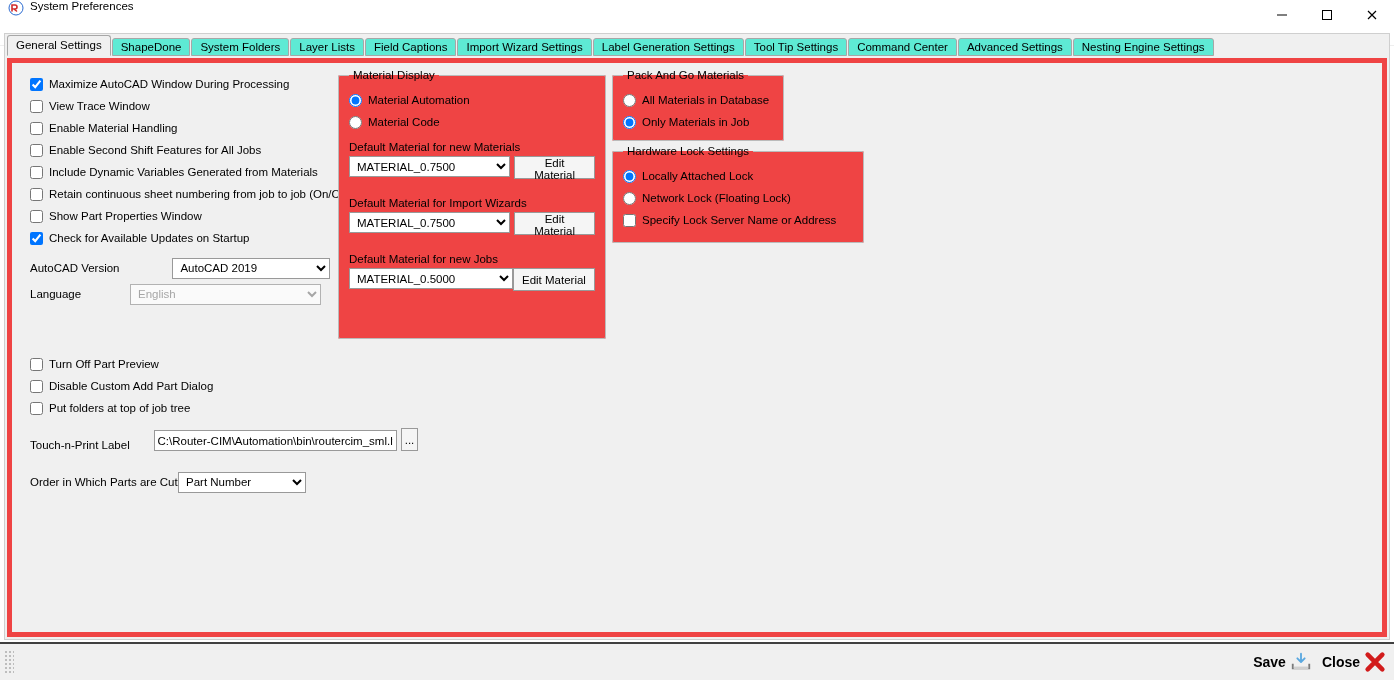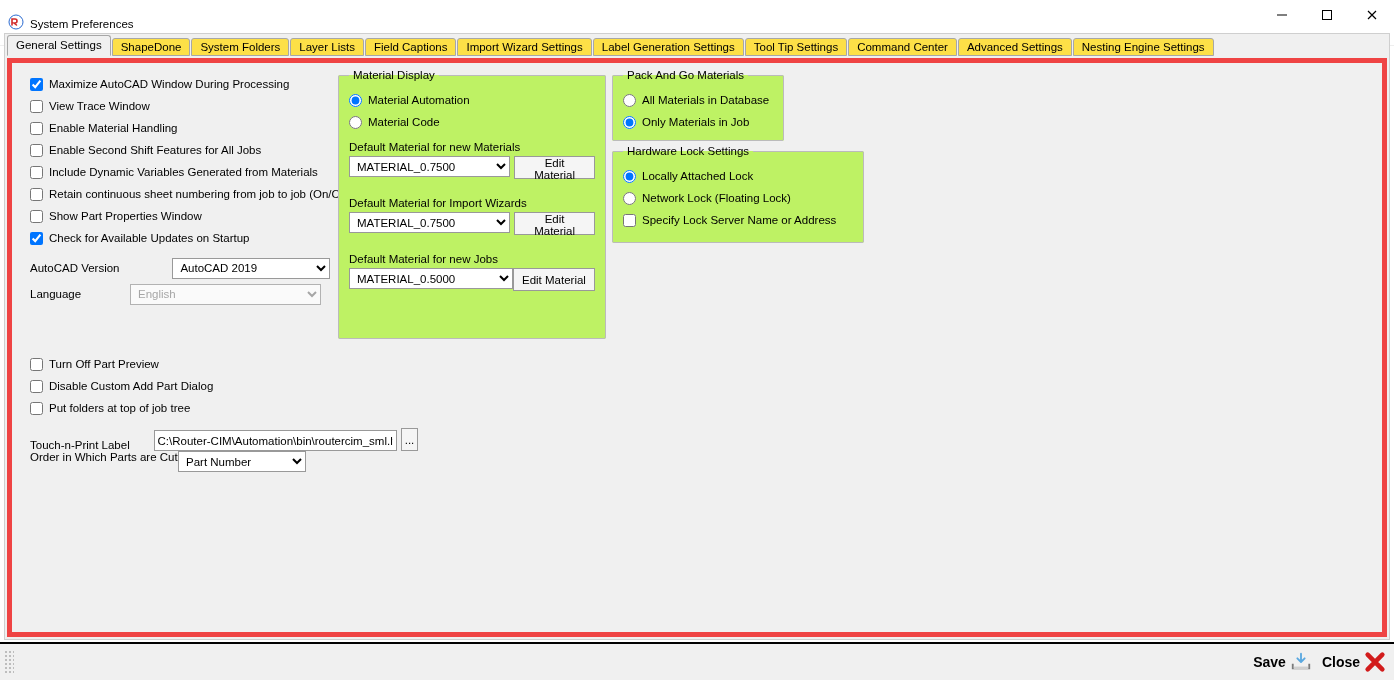--- a/index.html
+++ b/index.html
@@ -11,21 +11,21 @@
     font-size: 11.5px;
     background: #fff;
     color: #000;
     overflow: hidden;
   }
   .title-bar {
     height: 30px;
     background: #ffffff;
     border-bottom: 1px solid #eee;
     display: flex;
-    align-items: flex-end;
+    align-items: flex-start;
     padding: 0 0 15px 8px;
     user-select: none;
   }
   .app-icon {
     width: 16px; height: 16px;
     margin-right: 6px;
   }
   .title-text { flex: 0 0 auto; }
   .title-spacer { flex: 1 1 auto; }
   .win-btn {
@@ -48,21 +48,21 @@
   .tab-strip {
     display: flex;
     align-items: flex-end;
     height: 22px;
     padding-left: 2px;
     background: #f0f0f0;
   }
   .tab {
     border: 1px solid #a7a7a7;
     border-bottom: 1px solid #a7a7a7;
-    background: #fde047;
+    background: #5eead4;
     padding: 2px 8px 2px 8px;
     margin-right: 1px;
     border-top-left-radius: 3px;
     border-top-right-radius: 3px;
     white-space: nowrap;
     font-size: 11.5px;
     color: #000;
     position: relative;
   }
   .tab.active {
@@ -89,21 +89,21 @@
     margin: 0 6px 0 0;
     width: 13px; height: 13px;
   }
   .lbl { white-space: nowrap; }
 
   fieldset.group {
     border: 1px solid #bbb;
     border-radius: 2px;
     padding: 8px 10px 10px 10px;
     margin: 0;
-    background: #bef264;
+    background: #ef4444;
   }
   fieldset.group > legend {
     padding: 0 4px;
     font-size: 11.5px;
   }
 
   .rb-row {
     display: flex;
     align-items: center;
     height: 22px;
@@ -128,21 +128,21 @@
     padding: 0 8px;
   }
   button.small { width: 20px; padding: 0; }
 
   .field-label { margin: 8px 0 3px 0; }
 
   .bottom-bar {
     position: absolute;
     left: 0; right: 0; bottom: 0;
     height: 36px;
-    border-top: 2px solid #000000;
+    border-top: 2px solid #404040;
     background: #f0f0f0;
     display: flex;
     align-items: center;
     justify-content: flex-end;
     padding: 0 8px;
   }
   .grip {
     position: absolute;
     left: 4px; top: 6px;
     width: 10px; height: 24px;
@@ -262,21 +262,21 @@
       <div class="cb-row">
           <input type="checkbox" style="">
           <span class="lbl">Put folders at top of job tree</span>
         </div>
 
       <div style="display:flex; align-items:flex-end; height:26px; padding-left:12px; margin-top:6px;">
         <span style="width:148px;">Touch-n-Print Label</span>
         <input class="textbox" style="width: 290px;" value="C:\Router-CIM\Automation\bin\routercim_sml.lwl">
         <button class="btn small" style="margin-left:4px;">...</button>
       </div>
-      <div style="display:flex; align-items:flex-start; height:26px; padding-left:12px; margin-top:0;">
+      <div style="display:flex; align-items:center; height:26px; padding-left:12px; margin-top:18px;">
         <span style="width:148px;">Order in Which Parts are Cut</span>
         <select class="combo" style="width:128px;">
           <option>Part Number</option>
         </select>
       </div>
     </div>
 
     <fieldset class="group" style="position:absolute; left:326px; top:6px; width:246px; height:250px;">
       <legend>Material Display</legend>
       <div class="rb-row">

